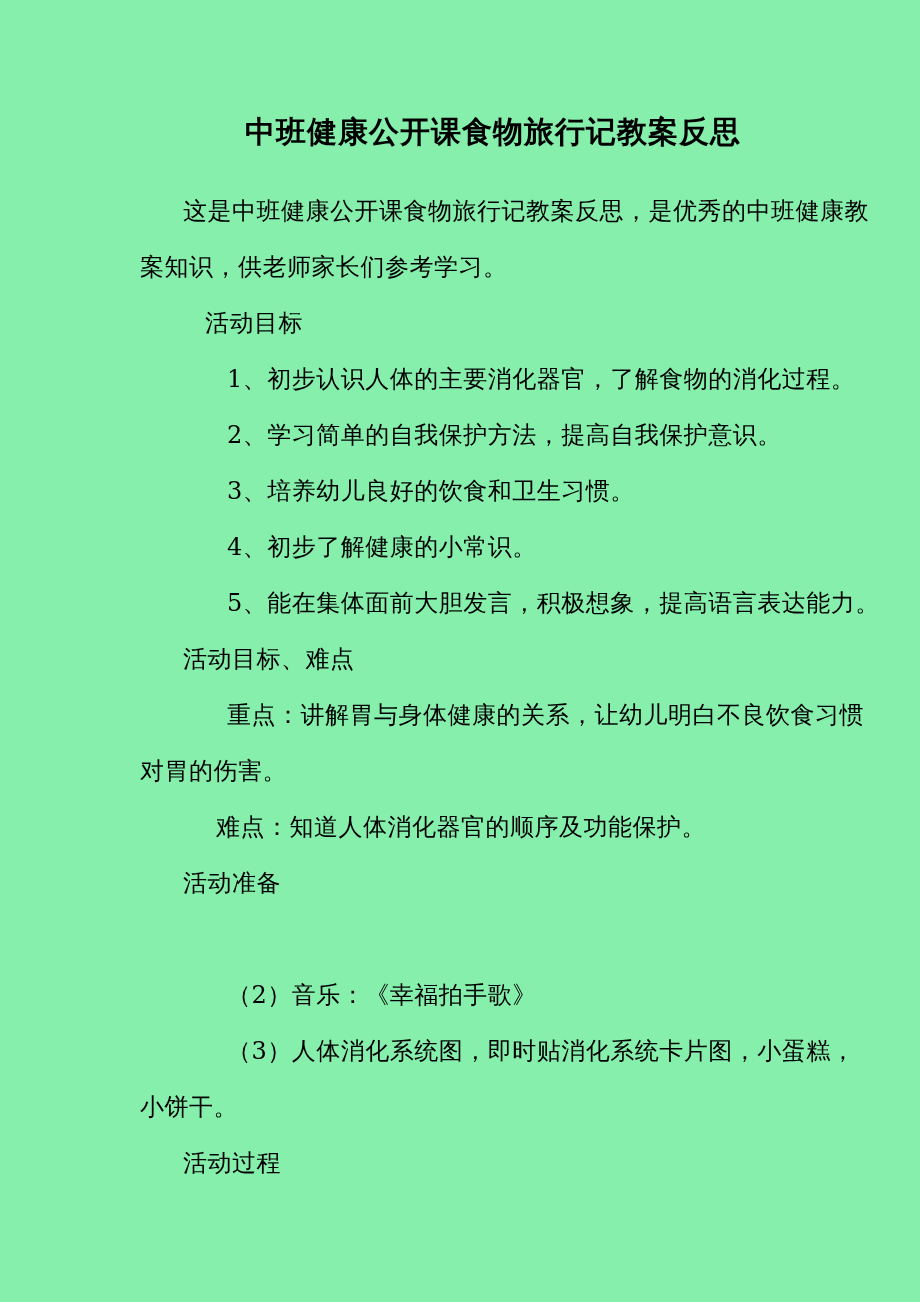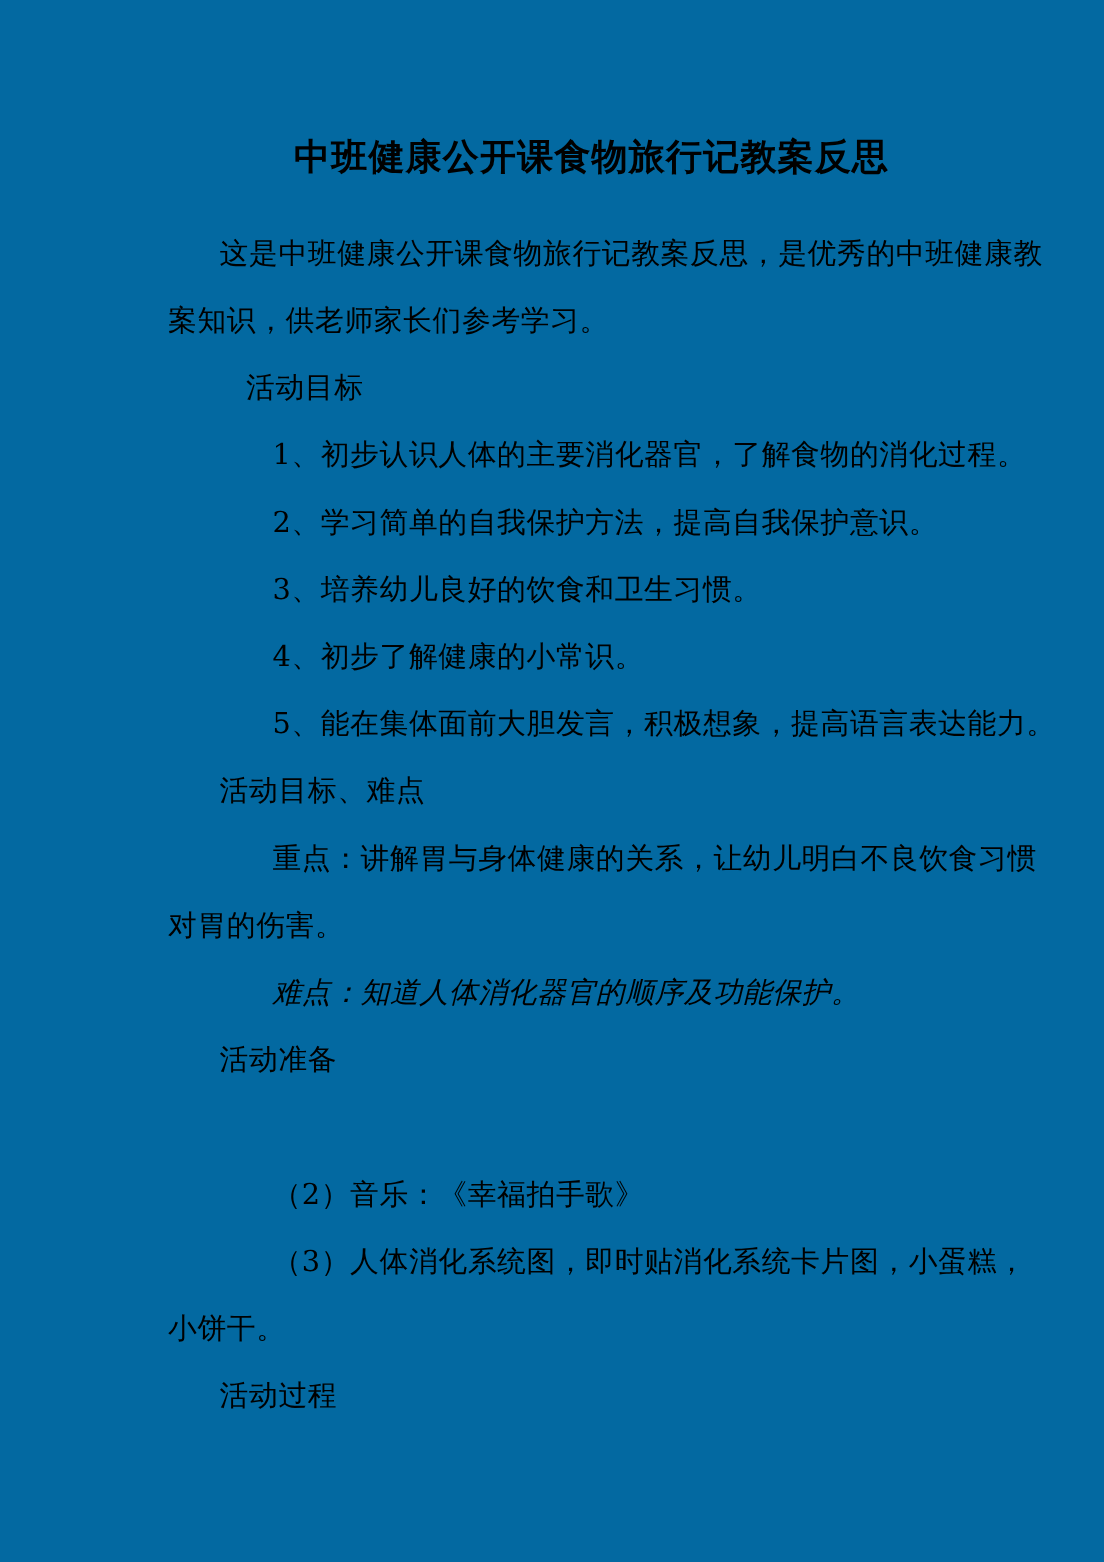--- a/index.html
+++ b/index.html
@@ -12,21 +12,21 @@
       height: 1302px;
       position: relative;
       overflow: hidden;
       font-family: "DejaVu Serif", "Liberation Serif", serif;
       color: #000000;
     }
     .page {
       position: absolute;
       left: 0; top: 0;
       width: 920px; height: 1302px;
-      background: #0369a1;
+      background: #86efac;
     }
     .line {
       position: absolute;
       white-space: nowrap;
       font-size: 24px;
       line-height: 24px;
       letter-spacing: 0.5px;
     }
     .title {
       position: absolute;
@@ -59,21 +59,21 @@
   <div class="line" style="left:227px; top:423px;">2、学习简单的自我保护方法，提高自我保护意识。</div>
   <div class="line" style="left:227px; top:479px;">3、培养幼儿良好的饮食和卫生习惯。</div>
   <div class="line" style="left:227px; top:535px;">4、初步了解健康的小常识。</div>
   <div class="line" style="left:227px; top:591px;">5、能在集体面前大胆发言，积极想象，提高语言表达能力。</div>
 
   <div class="line" style="left:183px; top:647px;">活动目标、难点</div>
 
   <div class="line" style="left:227px; top:703px;">重点：讲解胃与身体健康的关系，让幼儿明白不良饮食习惯</div>
   <div class="line" style="left:140px; top:759px;">对胃的伤害。</div>
 
-  <div class="line" style="left:227px; top:815px;font-style:italic;">难点：知道人体消化器官的顺序及功能保护。</div>
+  <div class="line" style="left:216px; top:815px;">难点：知道人体消化器官的顺序及功能保护。</div>
 
   <div class="line" style="left:183px; top:871px;">活动准备</div>
 
   <div class="line" style="left:227px; top:983px;">（2）音乐：《幸福拍手歌》</div>
   <div class="line" style="left:227px; top:1039px;">（3）人体消化系统图，即时贴消化系统卡片图，小蛋糕，</div>
   <div class="line" style="left:140px; top:1095px;">小饼干。</div>
 
   <div class="line" style="left:183px; top:1151px;">活动过程</div>
 
 </div>

